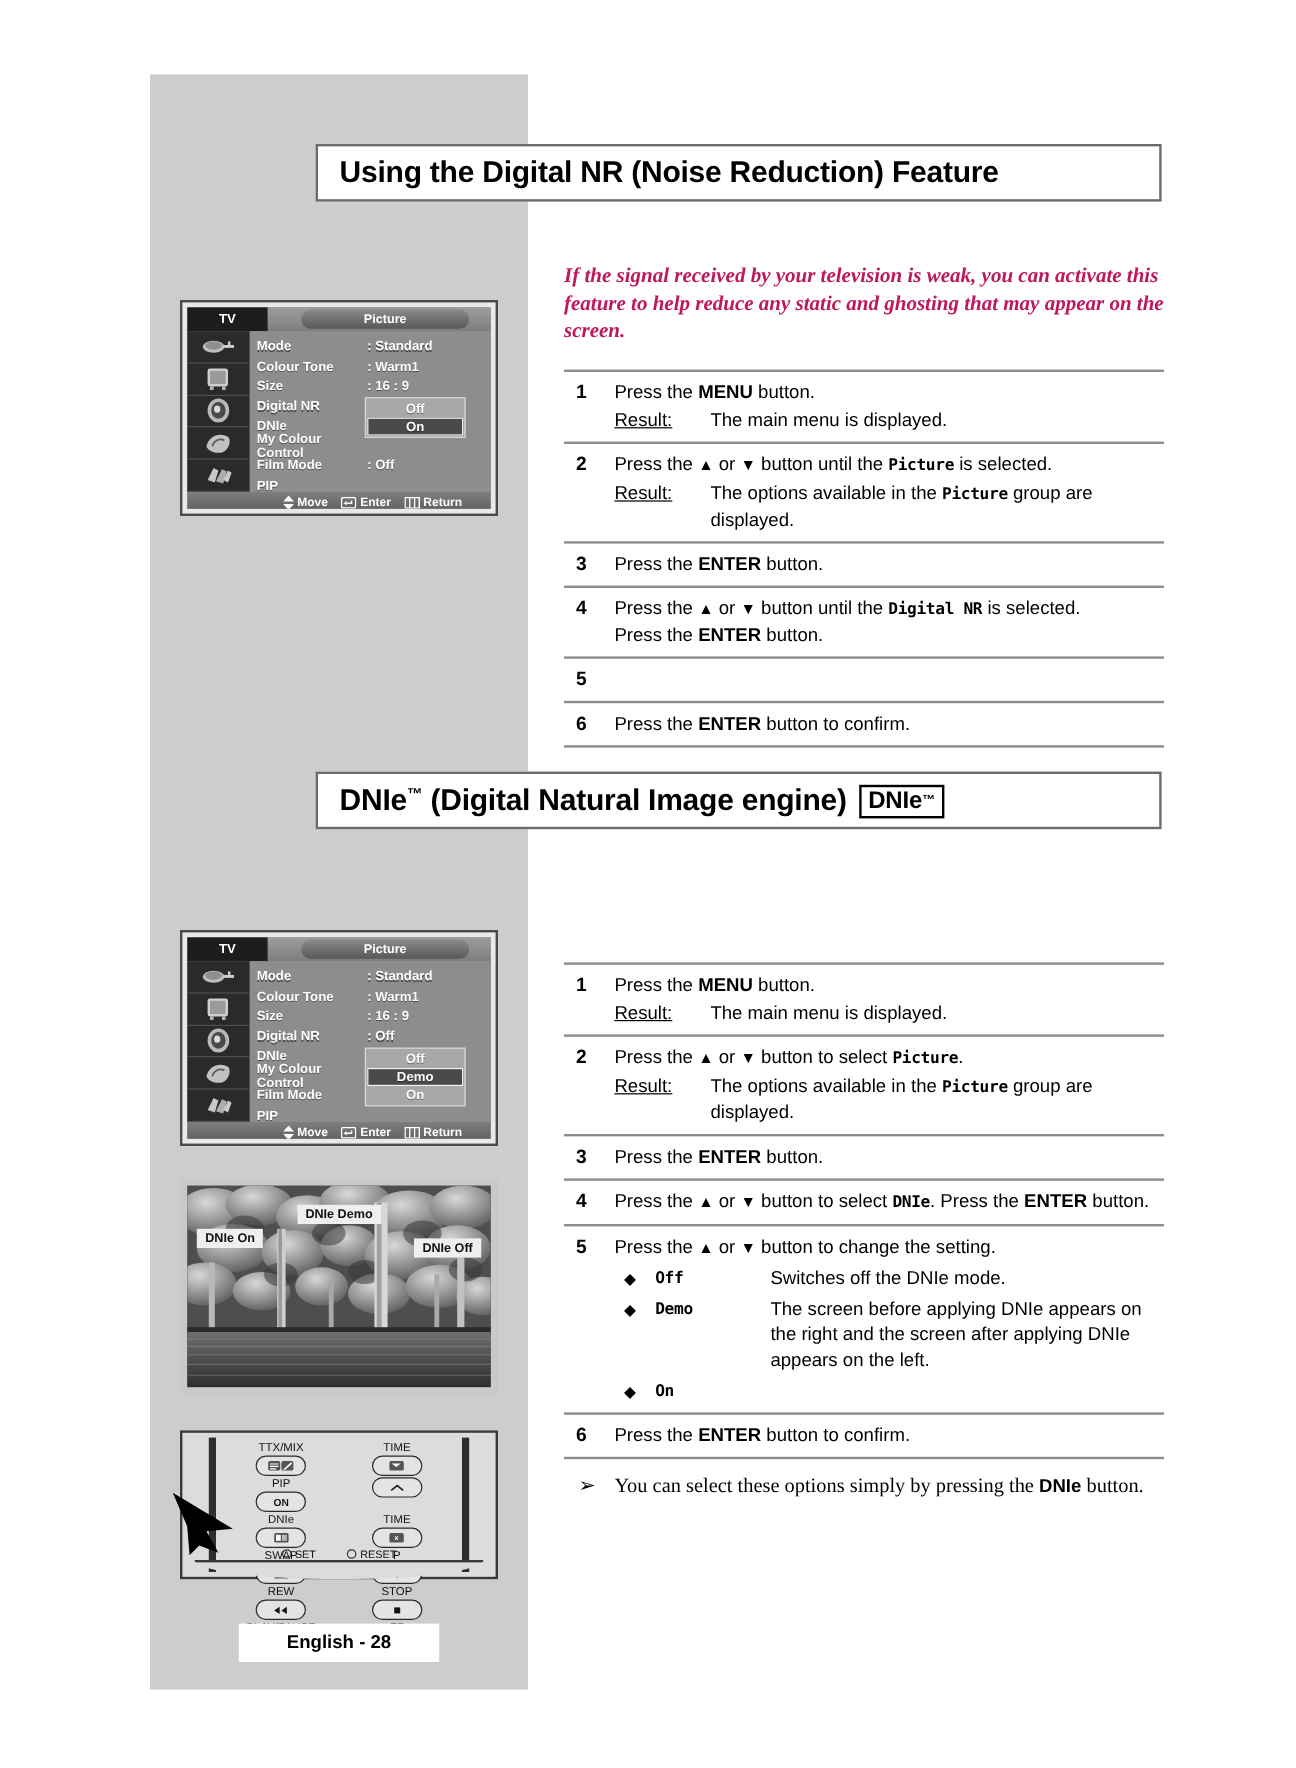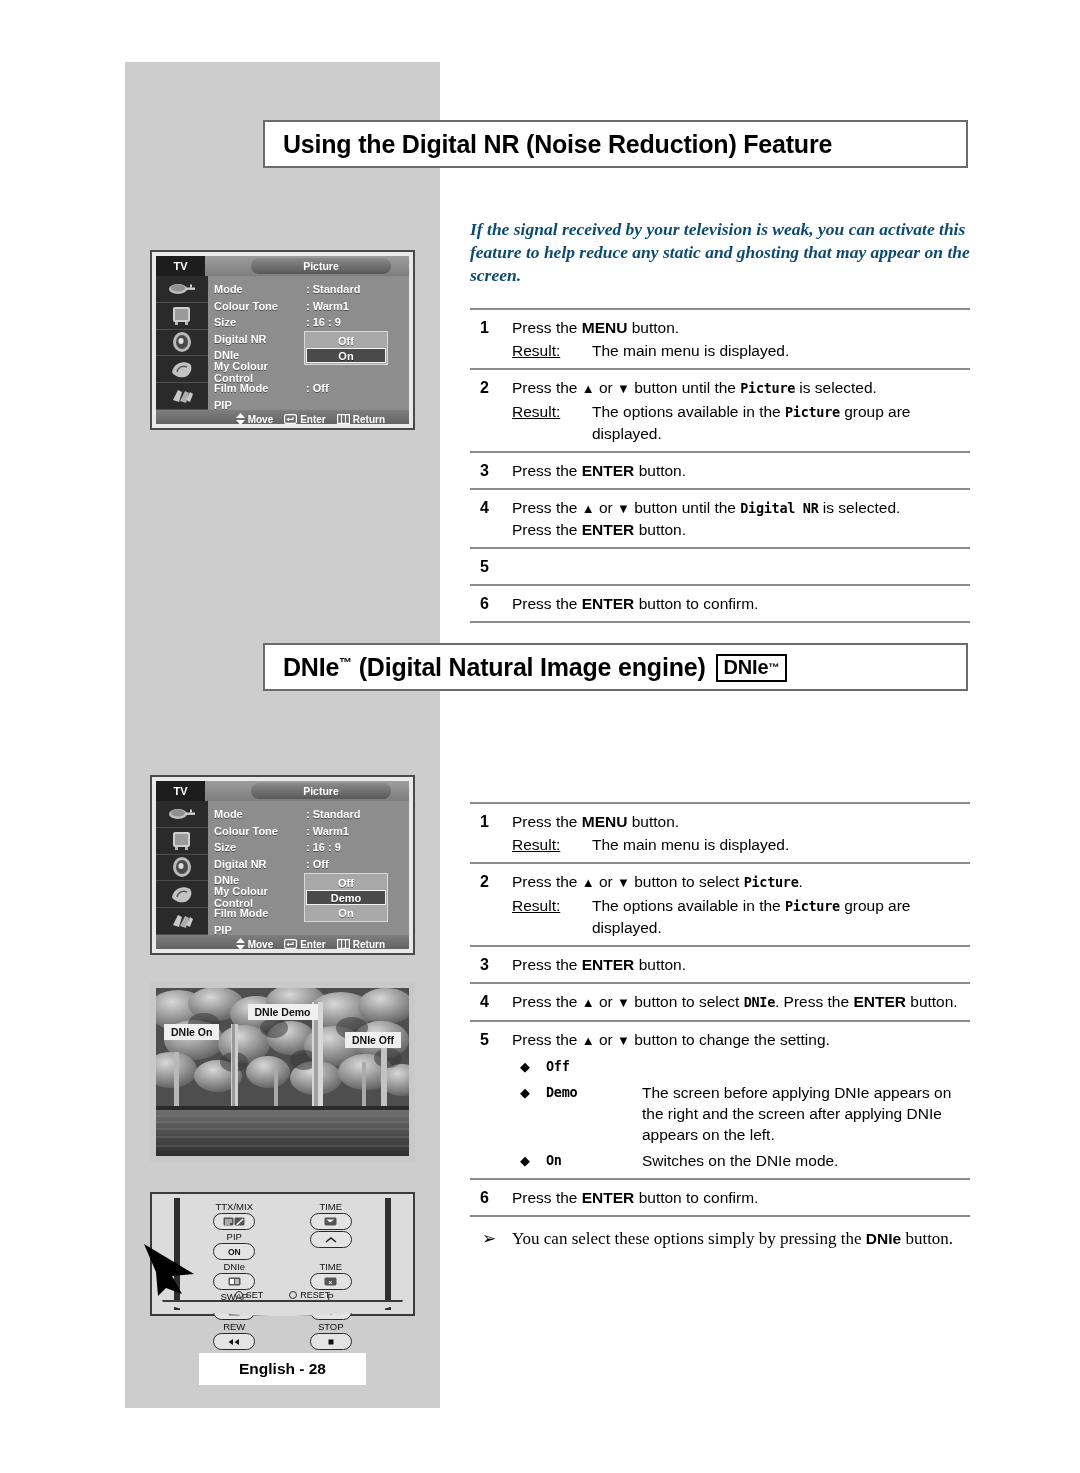--- a/index.html
+++ b/index.html
@@ -42,21 +42,21 @@
     font-size:20px;font-weight:bold;line-height:1.05;
     position:relative;top:1px;
   }
   .dnie-badge .tm{font-size:11px;}
 
   
   .intro{
     position:absolute;left:470px;width:500px;
     font-family:"Liberation Serif", serif;
     font-style:italic;font-weight:bold;
-    font-size:17.5px;line-height:23px;color:#0c4a6e;
+    font-size:17.5px;line-height:23px;color:#be185d;
   }
   #intro-1{top:218px;}
   #intro-2{top:745px;}
 
   
   .steps{position:absolute;left:470px;width:500px;}
   #steps-1{top:308px;}
   #steps-2{top:802px;}
   .rule{height:2px;background:#8c8c8c;width:100%;}
   .step{
@@ -117,21 +117,21 @@
     position:relative;width:100%;height:100%;
     background:#8f8f8f;
     overflow:hidden;
   }
   .osd-top{
     position:relative;height:20px;
     background:linear-gradient(#9d9d9d,#7d7d7d);
     display:flex;align-items:center;
   }
   .osd-tv{
-    width:49px;height:20px;background:#1d1d1d;
+    width:67px;height:20px;background:#1d1d1d;
     color:#fff;font-size:11px;font-weight:bold;
     display:flex;align-items:center;justify-content:center;
   }
   .osd-tab{
     position:absolute;left:95px;top:2px;width:140px;height:16px;
     background:linear-gradient(#8a8a8a,#585858);
     border-radius:9px;
     color:#fff;font-size:10.5px;font-weight:bold;
     display:flex;align-items:center;justify-content:center;
   }
@@ -799,30 +799,30 @@
     <div class="rule"></div>
 
     <div class="step">
       <div class="num">5</div>
       <div class="body">
         <span class="line">Press the <span class="arrowud">▲</span> or <span class="arrowud">▼</span> button to change the setting.</span>
         <div class="opts">
           <div class="opt">
             <span class="dia">◆</span>
             <span class="oname mono">Off</span>
+            <span class="odesc">Switches off the DNIe mode.</span>
           </div>
           <div class="opt">
             <span class="dia">◆</span>
             <span class="oname mono">Demo</span>
             <span class="odesc">The screen before applying DNIe appears on the right and the screen after applying DNIe appears on the left.</span>
           </div>
           <div class="opt">
             <span class="dia">◆</span>
             <span class="oname mono">On</span>
-            <span class="odesc">Switches on the DNIe mode.</span>
           </div>
         </div>
       </div>
     </div>
     <div class="rule"></div>
 
     <div class="step">
       <div class="num">6</div>
       <div class="body">
           <span class="line">Press the <b class="k">ENTER</b> button to confirm.</span>

